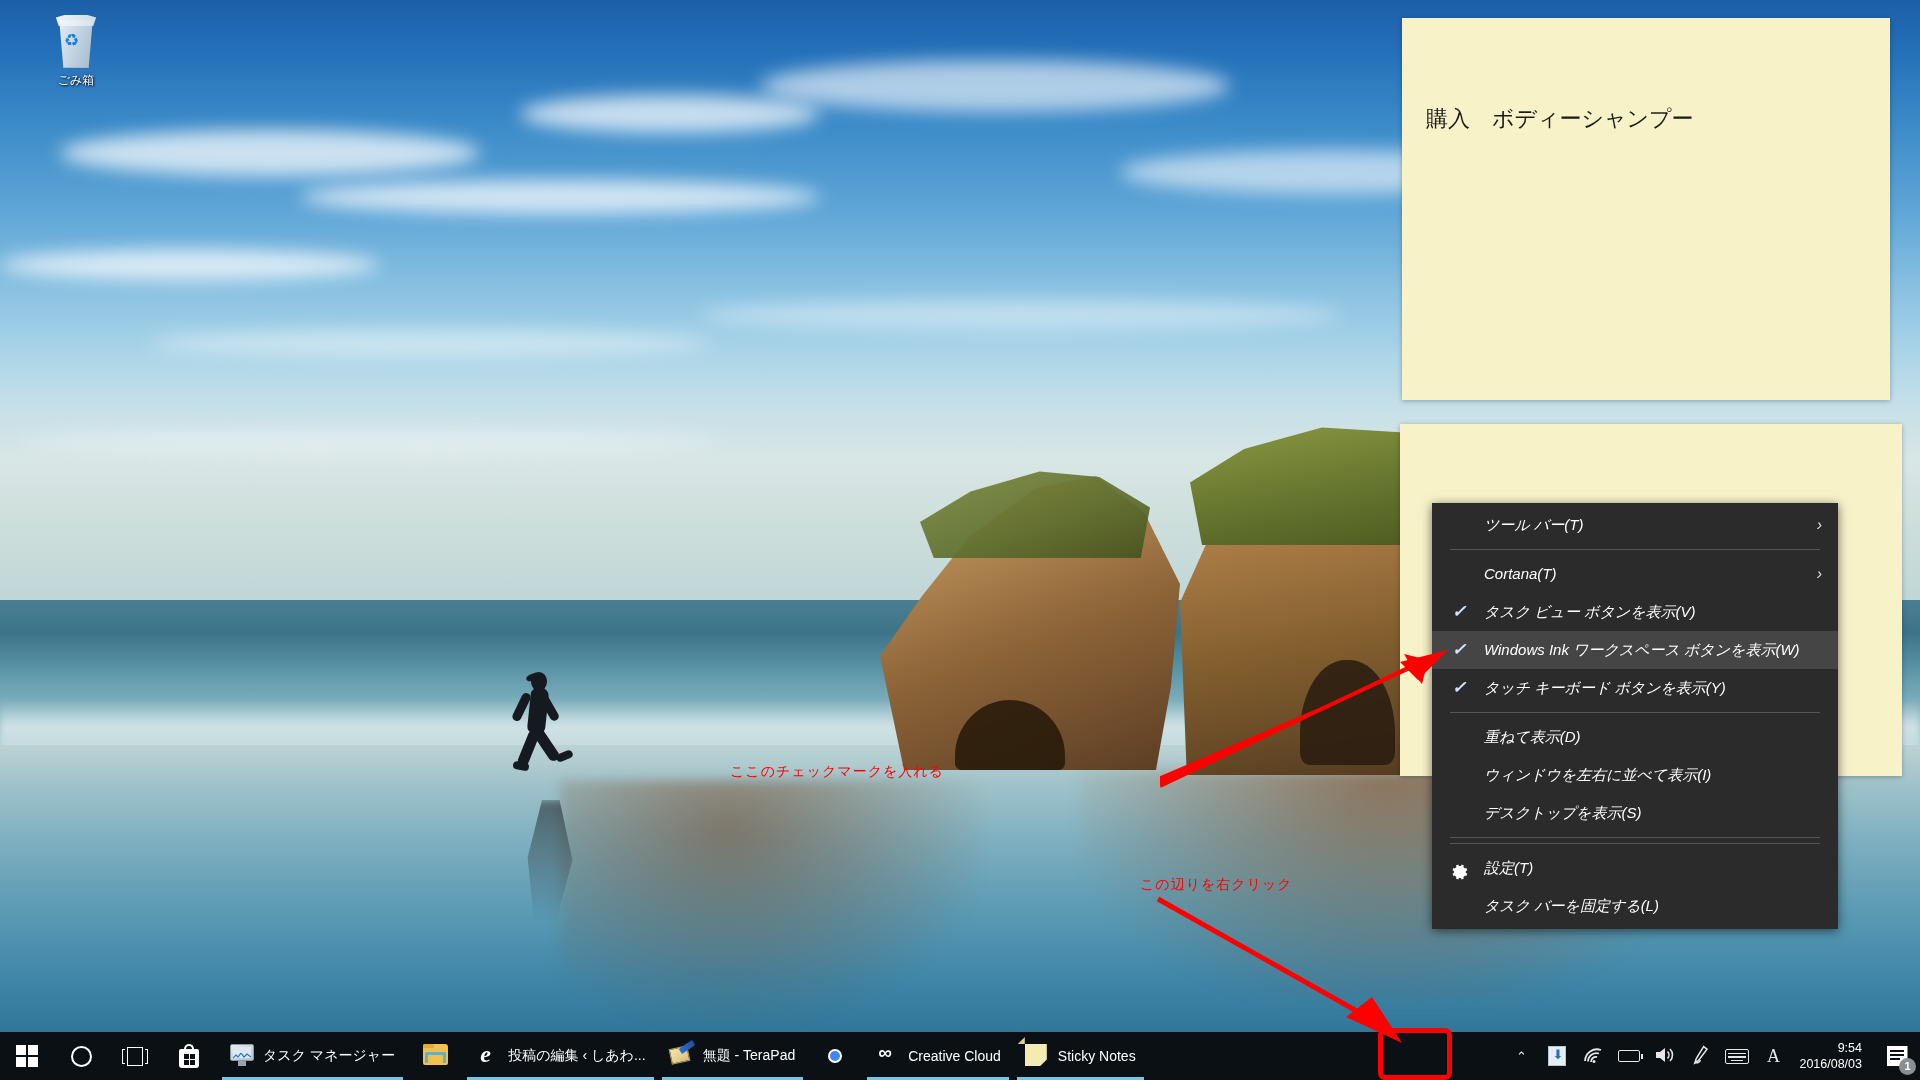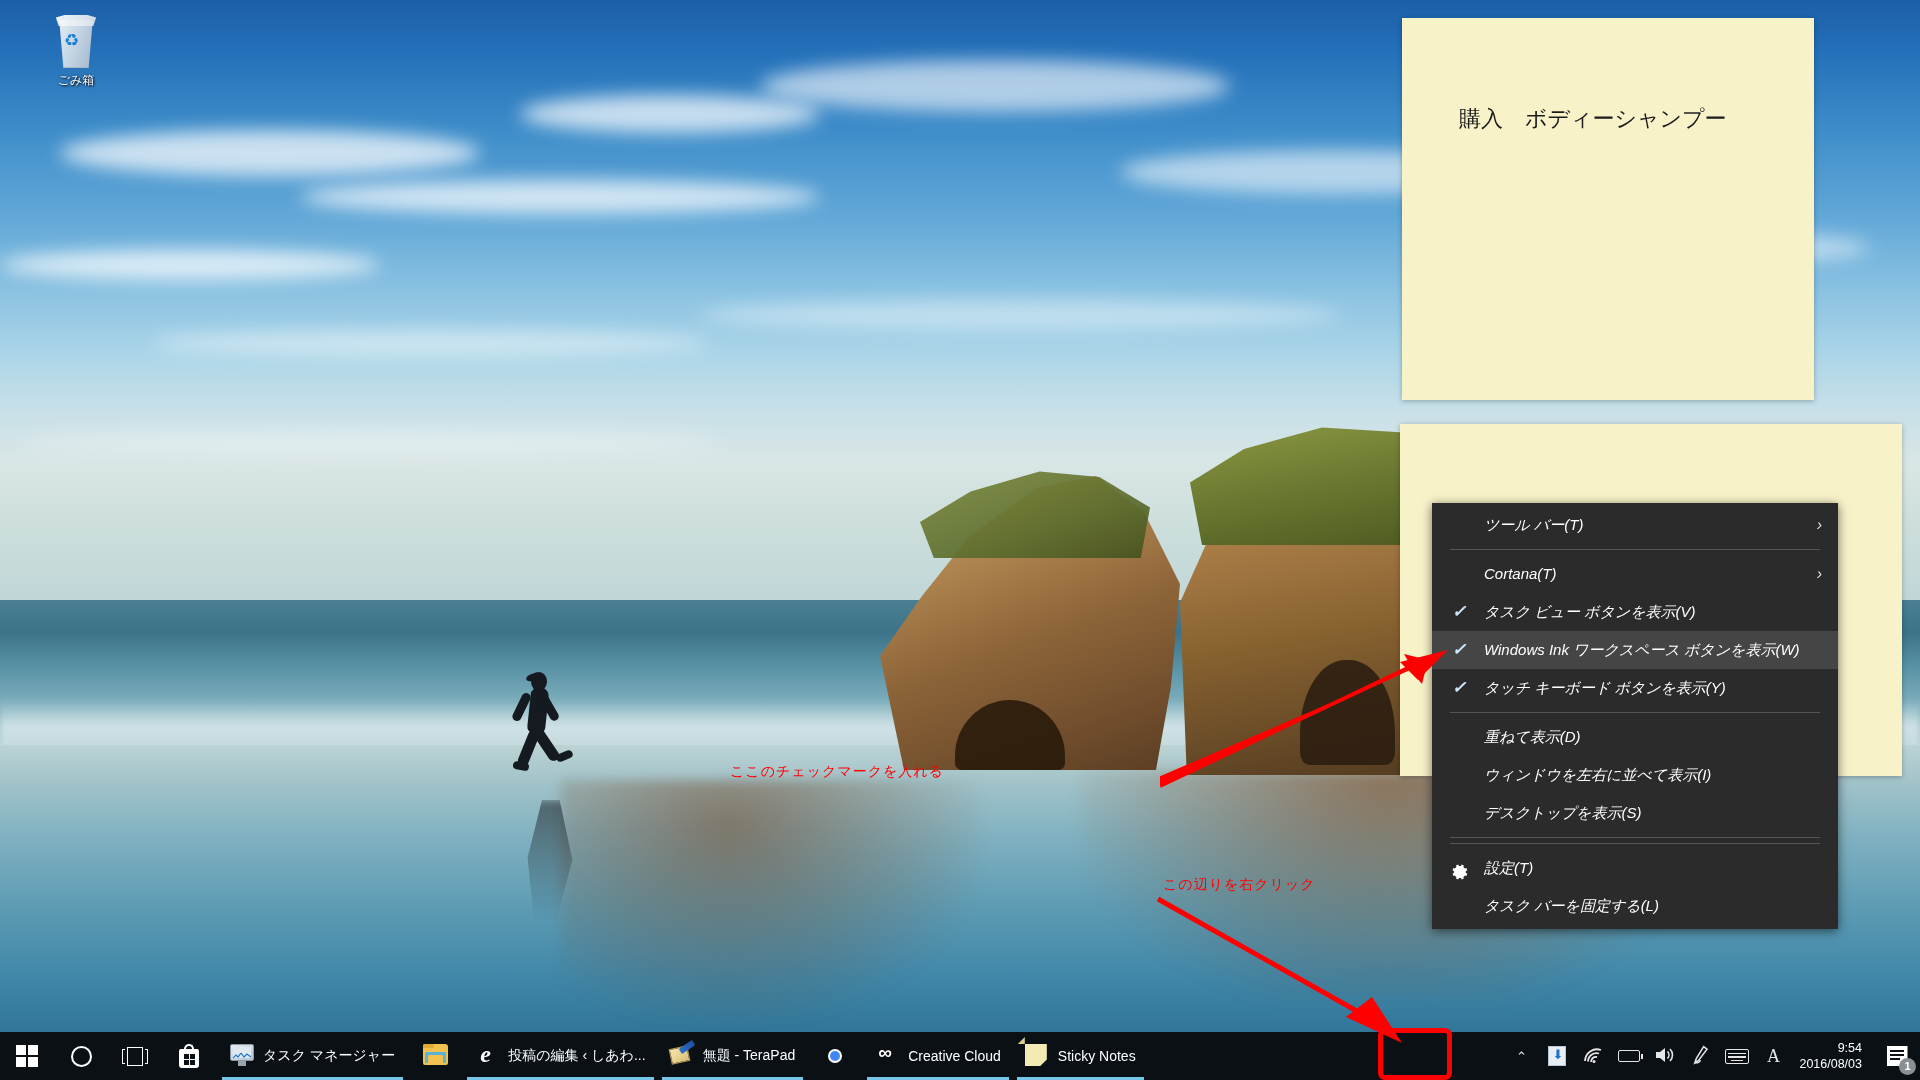--- a/index.html
+++ b/index.html
@@ -135,21 +135,21 @@
     margin-top:3px; font-size:12px; color:#fff; line-height:15px;
     text-shadow:1px 1px 2px rgba(0,0,0,.85), 0 0 3px rgba(0,0,0,.7);
   }
 
   
   .sticky {
     position:absolute;
     background:#f7f2c8;
     box-shadow:0 1px 5px rgba(0,0,0,.28);
   }
-  #sticky-note-1 { left:1402px; top:18px; width:412px; height:382px;padding-left:33px; }
+  #sticky-note-1 { left:1402px; top:18px; width:488px; height:382px; }
   #sticky-note-2 { left:1400px; top:424px; width:502px; height:352px; }
   .sticky-text {
     padding:84px 0 0 24px;
     font-size:22px; color:#1a1a1a; line-height:1.5;
     white-space:pre-wrap;
   }
 
   
   #taskbar-context-menu {
     position:absolute; left:1432px; top:503px; width:406px;
@@ -325,21 +325,21 @@
     background:#8a8f94; color:#fff; font-size:11px; line-height:17px; text-align:center;
     font-weight:700;
   }
 
   
   .anno-text {
     position:absolute; color:#ff0000; font-size:14px; letter-spacing:1px;
     white-space:nowrap; pointer-events:none;
   }
   #anno-text-check { left:730px; top:763px; }
-  #anno-text-rightclick { left:1140px; top:876px;margin-left:23px; }
+  #anno-text-rightclick { left:1140px; top:876px; }
   #anno-arrow-check, #anno-arrow-rightclick {
     position:absolute; pointer-events:none;
   }
   #anno-arrow-check { left:1160px; top:650px; width:290px; height:145px; }
   #anno-arrow-rightclick { left:1150px; top:895px; width:260px; height:150px; }
   #anno-highlight-box {
     position:absolute; left:1378px; top:1028px; width:74px; height:52px;
     border:5px solid #ff0000; border-radius:7px; pointer-events:none;
   }
 </style>

